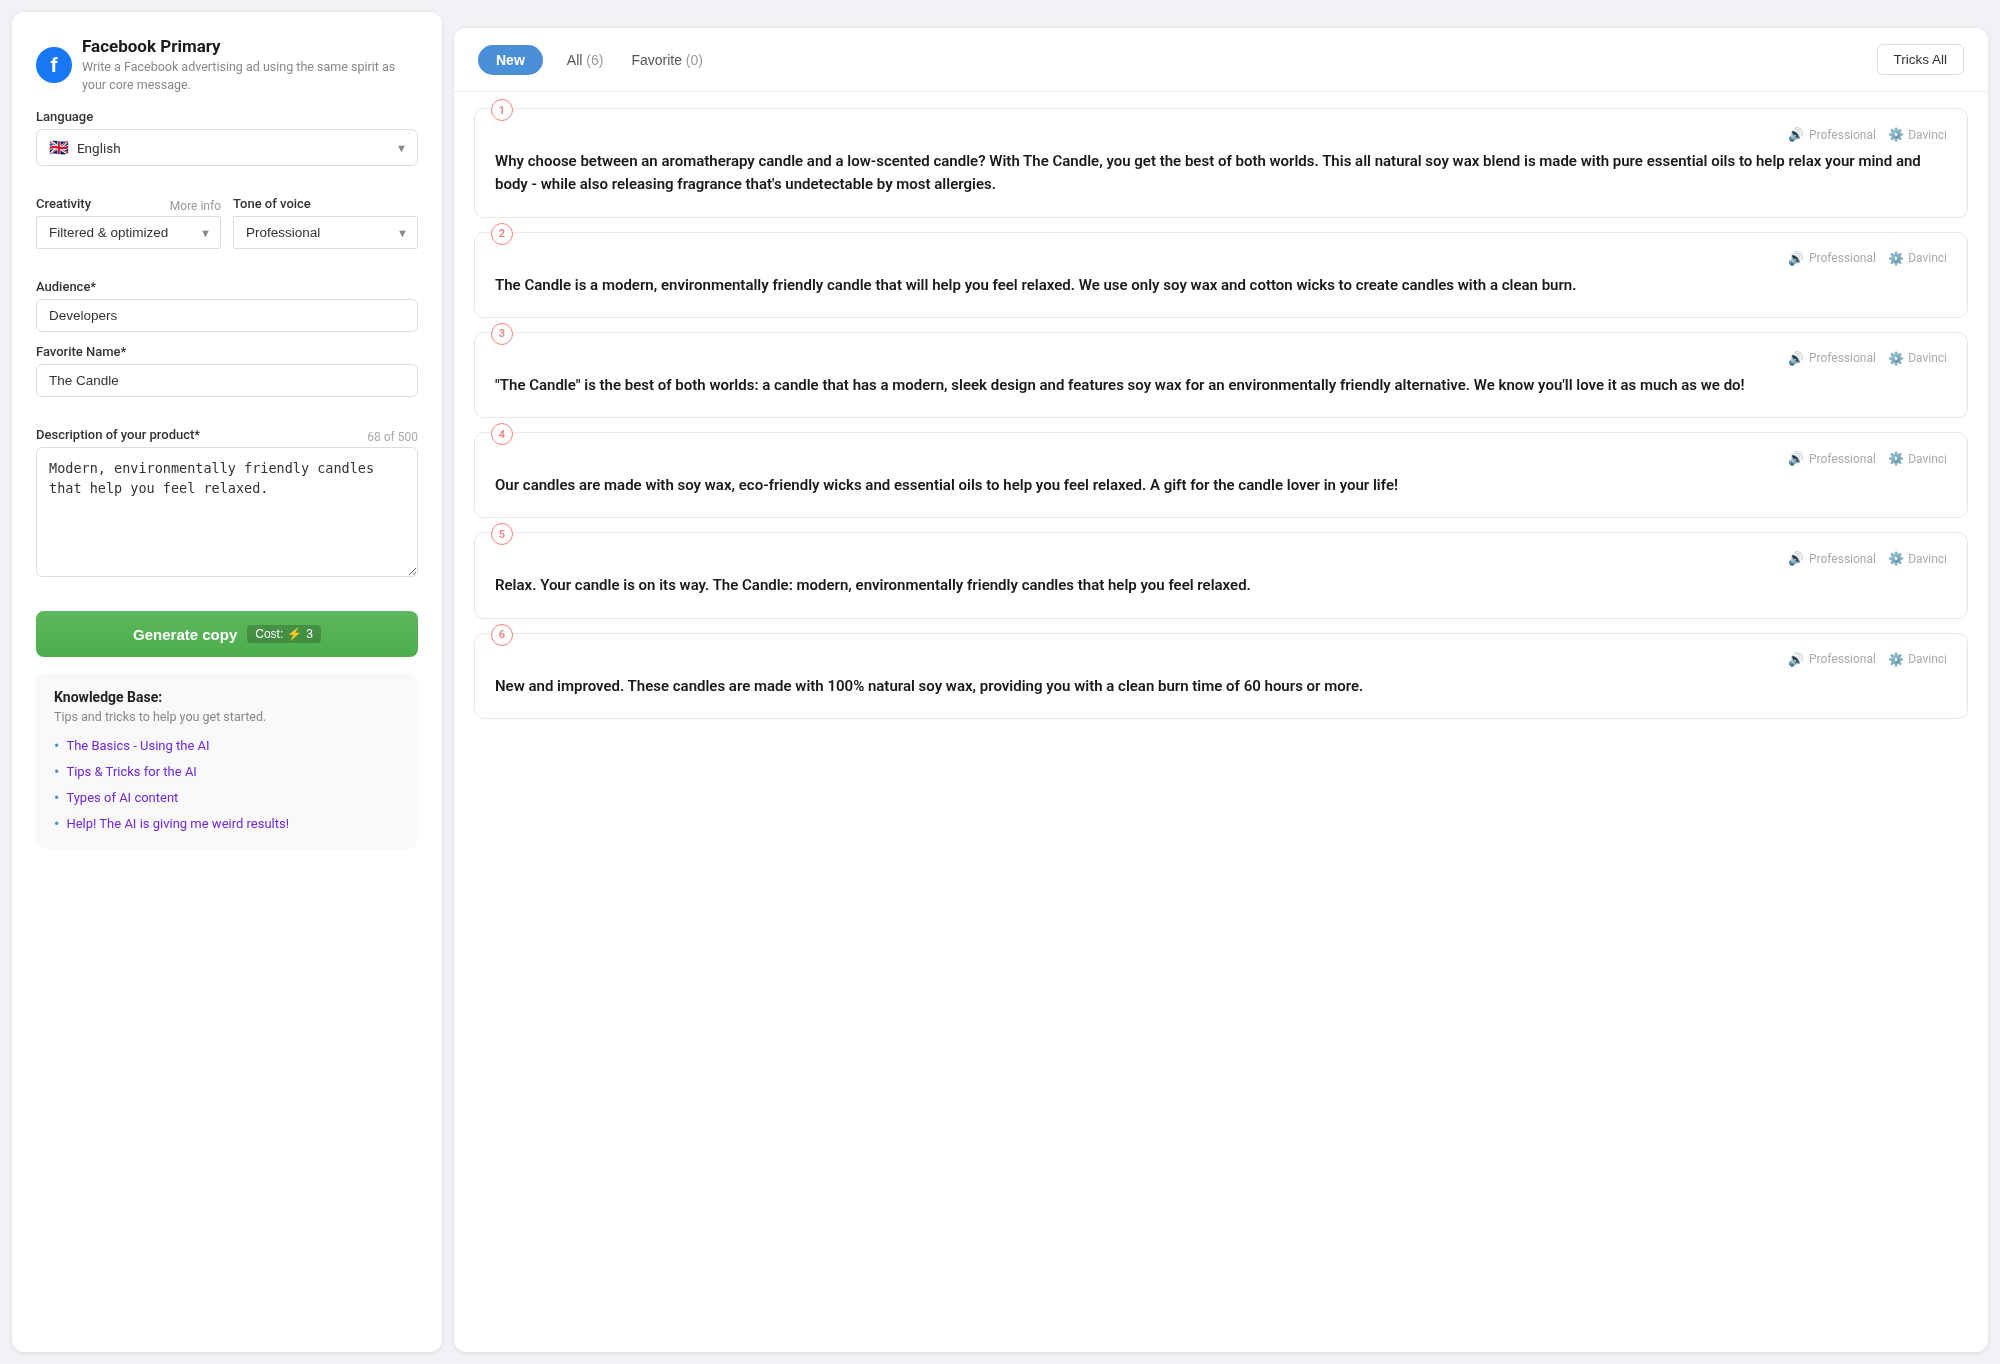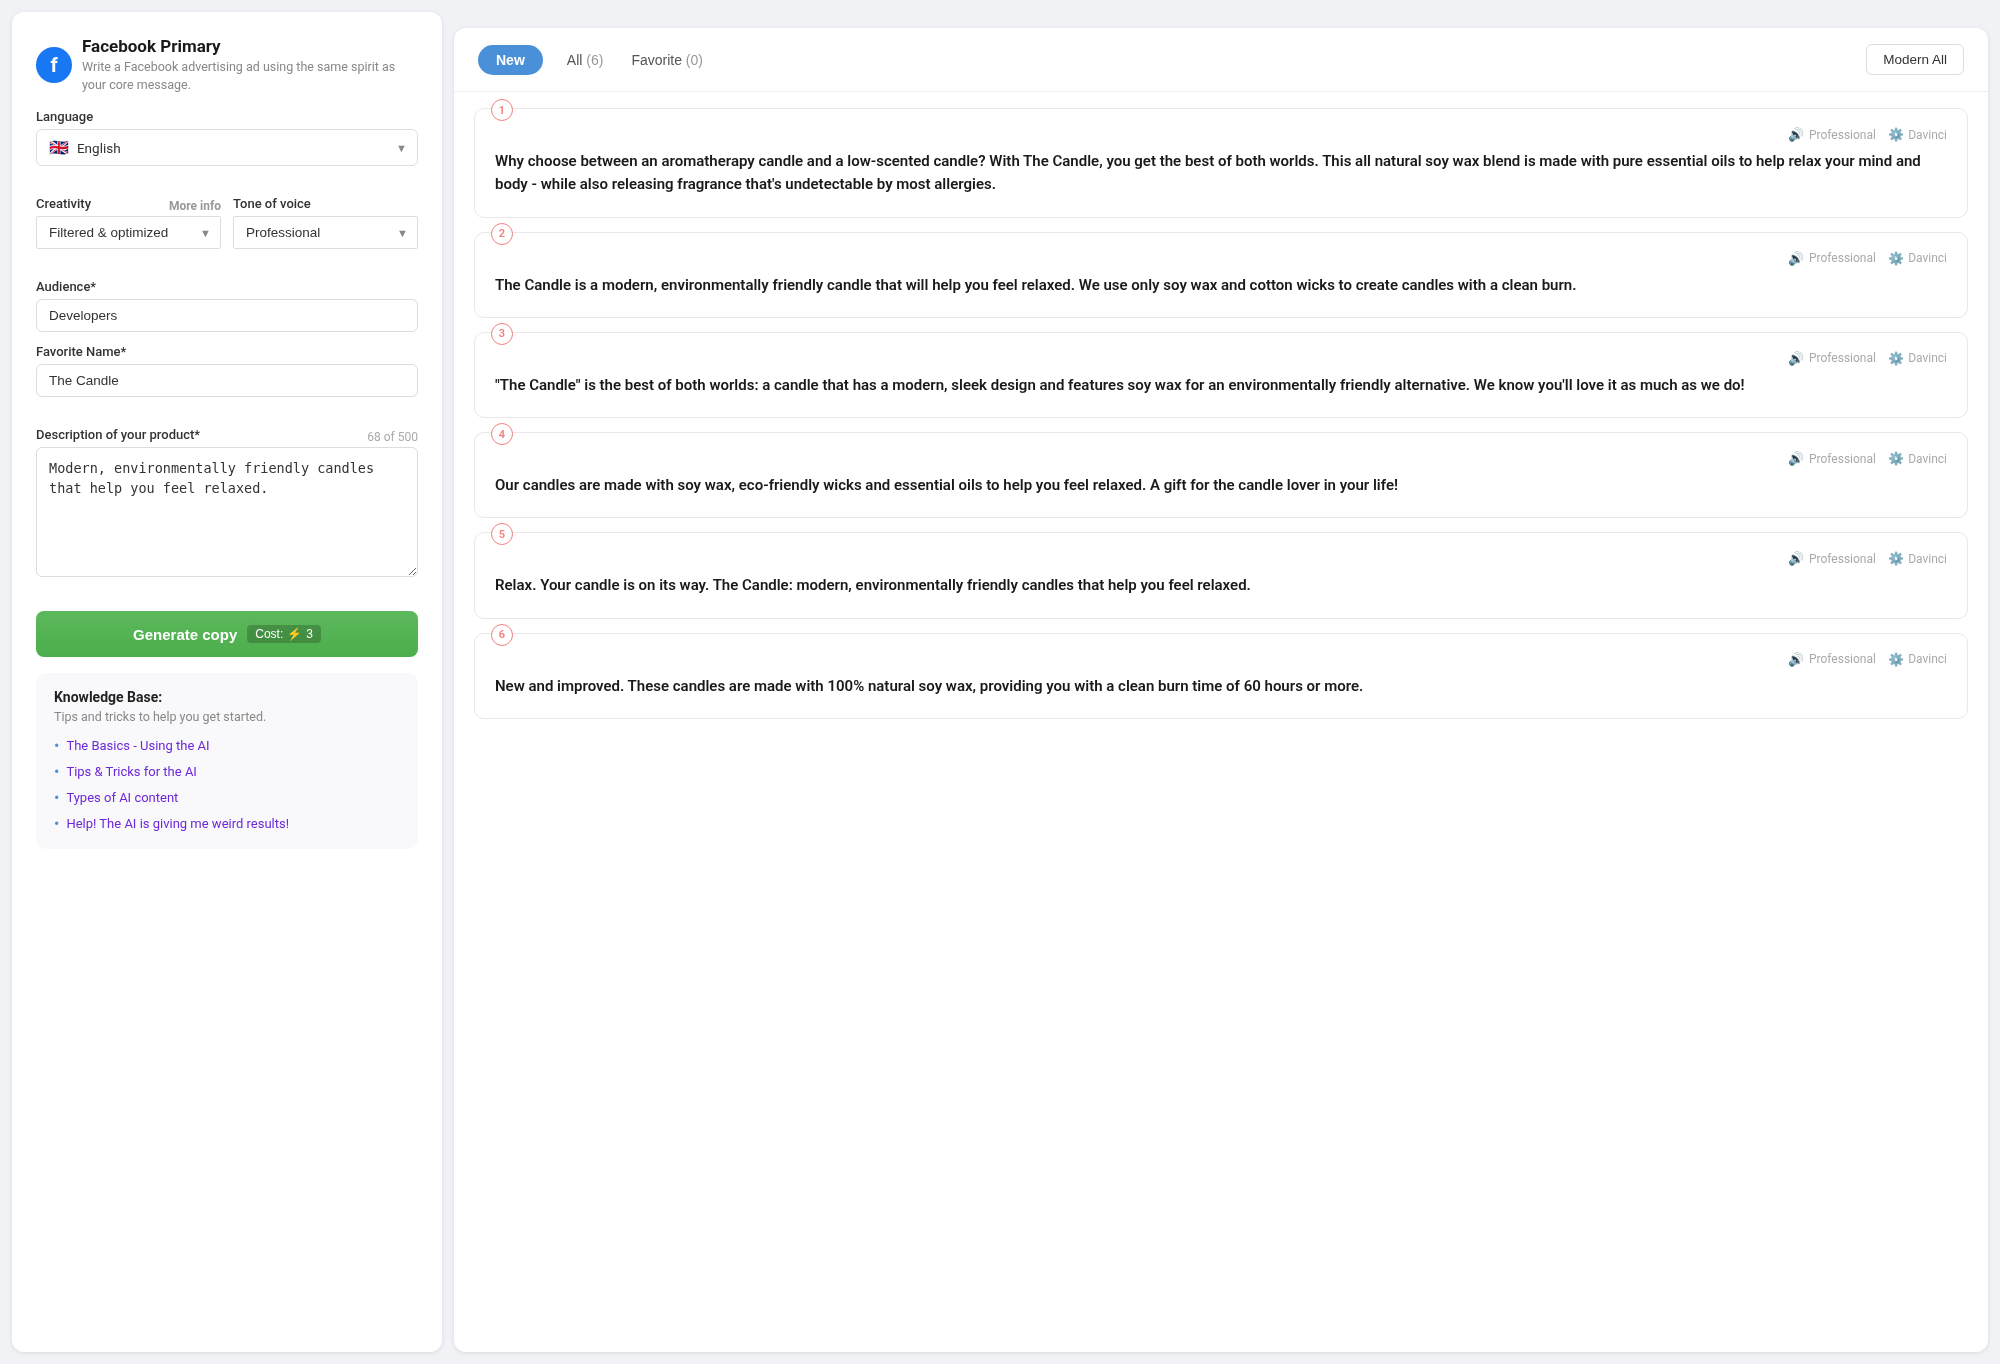--- a/index.html
+++ b/index.html
@@ -110,21 +110,20 @@
       display: flex;
       align-items: center;
       justify-content: space-between;
     }
 
     .more-info-link {
       font-size: 12px;
       color: #999;
       text-decoration: none;
       cursor: pointer;
-      font-weight: bold;
     }
 
     .field-with-flag {
       display: flex;
       align-items: center;
       gap: 8px;
       padding: 8px 12px;
       border: 1px solid #ddd;
       border-radius: 6px;
       background: #fff;
@@ -488,21 +487,21 @@
   <div class="right-header">
     <button class="tab-new-btn">New</button>
     <button class="tab-btn">
       <span>All</span>
       <span class="count"> (6)</span>
     </button>
     <button class="tab-btn">
       <span>Favorite</span>
       <span class="count"> (0)</span>
     </button>
-    <button class="select-all-btn">Modern All</button>
+    <button class="select-all-btn">Tricks All</button>
   </div>
 
   <div class="results-container" id="results-container">
   <div class="result-card">
       <div class="result-number">1</div>
       <div class="result-meta">
         <span class="result-meta-item">
           <span style="font-size:13px;">🔊</span>
           <span>Professional</span>
         </span>

